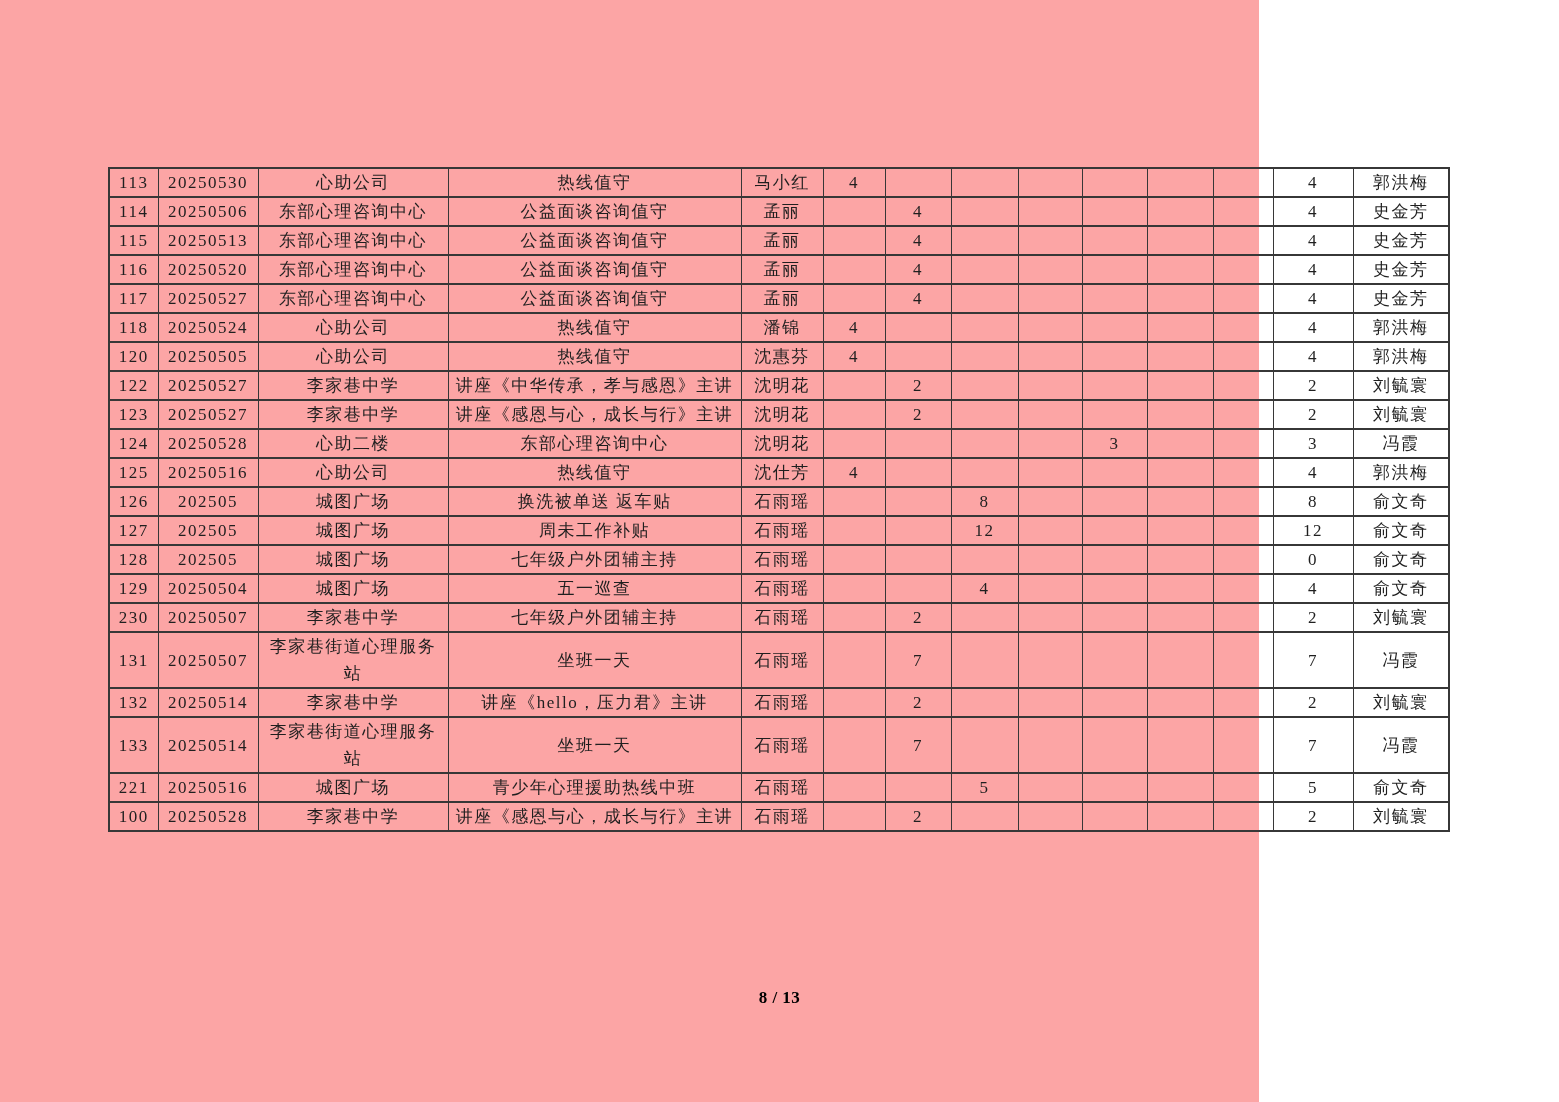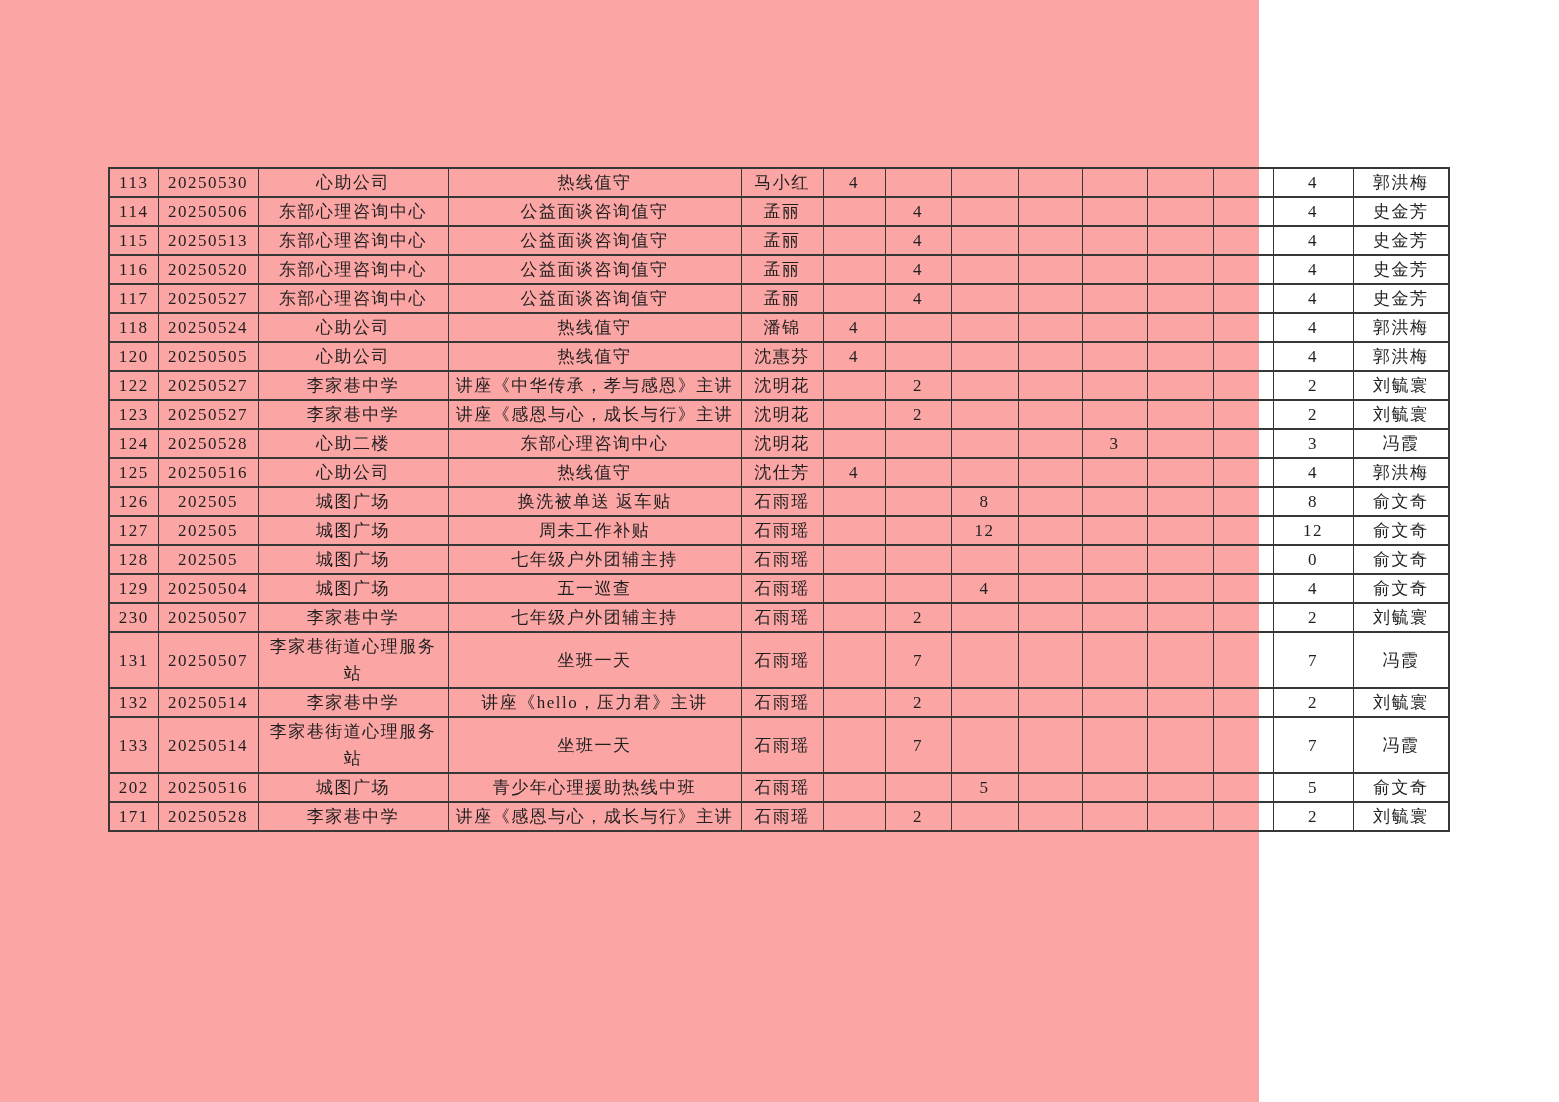--- a/index.html
+++ b/index.html
@@ -394,48 +394,49 @@
           <td class="cell-value-2">7</td>
           <td class="cell-value-3"></td>
           <td class="cell-value-4"></td>
           <td class="cell-value-5"></td>
           <td class="cell-value-6"></td>
           <td class="cell-value-7"></td>
           <td class="cell-total">7</td>
           <td class="cell-verifier">冯霞</td>
         </tr>
         <tr>
-          <td class="cell-no">202</td>
+          <td class="cell-no">221</td>
           <td class="cell-date">20250516</td>
           <td class="cell-org">城图广场</td>
           <td class="cell-activity">青少年心理援助热线中班</td>
           <td class="cell-person">石雨瑶</td>
           <td class="cell-value-1"></td>
           <td class="cell-value-2"></td>
           <td class="cell-value-3">5</td>
           <td class="cell-value-4"></td>
           <td class="cell-value-5"></td>
           <td class="cell-value-6"></td>
           <td class="cell-value-7"></td>
           <td class="cell-total">5</td>
           <td class="cell-verifier">俞文奇</td>
         </tr>
         <tr>
-          <td class="cell-no">171</td>
+          <td class="cell-no">100</td>
           <td class="cell-date">20250528</td>
           <td class="cell-org">李家巷中学</td>
           <td class="cell-activity">讲座《感恩与心，成长与行》主讲</td>
           <td class="cell-person">石雨瑶</td>
           <td class="cell-value-1"></td>
           <td class="cell-value-2">2</td>
           <td class="cell-value-3"></td>
           <td class="cell-value-4"></td>
           <td class="cell-value-5"></td>
           <td class="cell-value-6"></td>
           <td class="cell-value-7"></td>
           <td class="cell-total">2</td>
           <td class="cell-verifier">刘毓寰</td>
         </tr>
       </tbody>
   </table>
 
+  <div class="footer">8 / 13</div>
 
 </div>
 
 </body></html>

